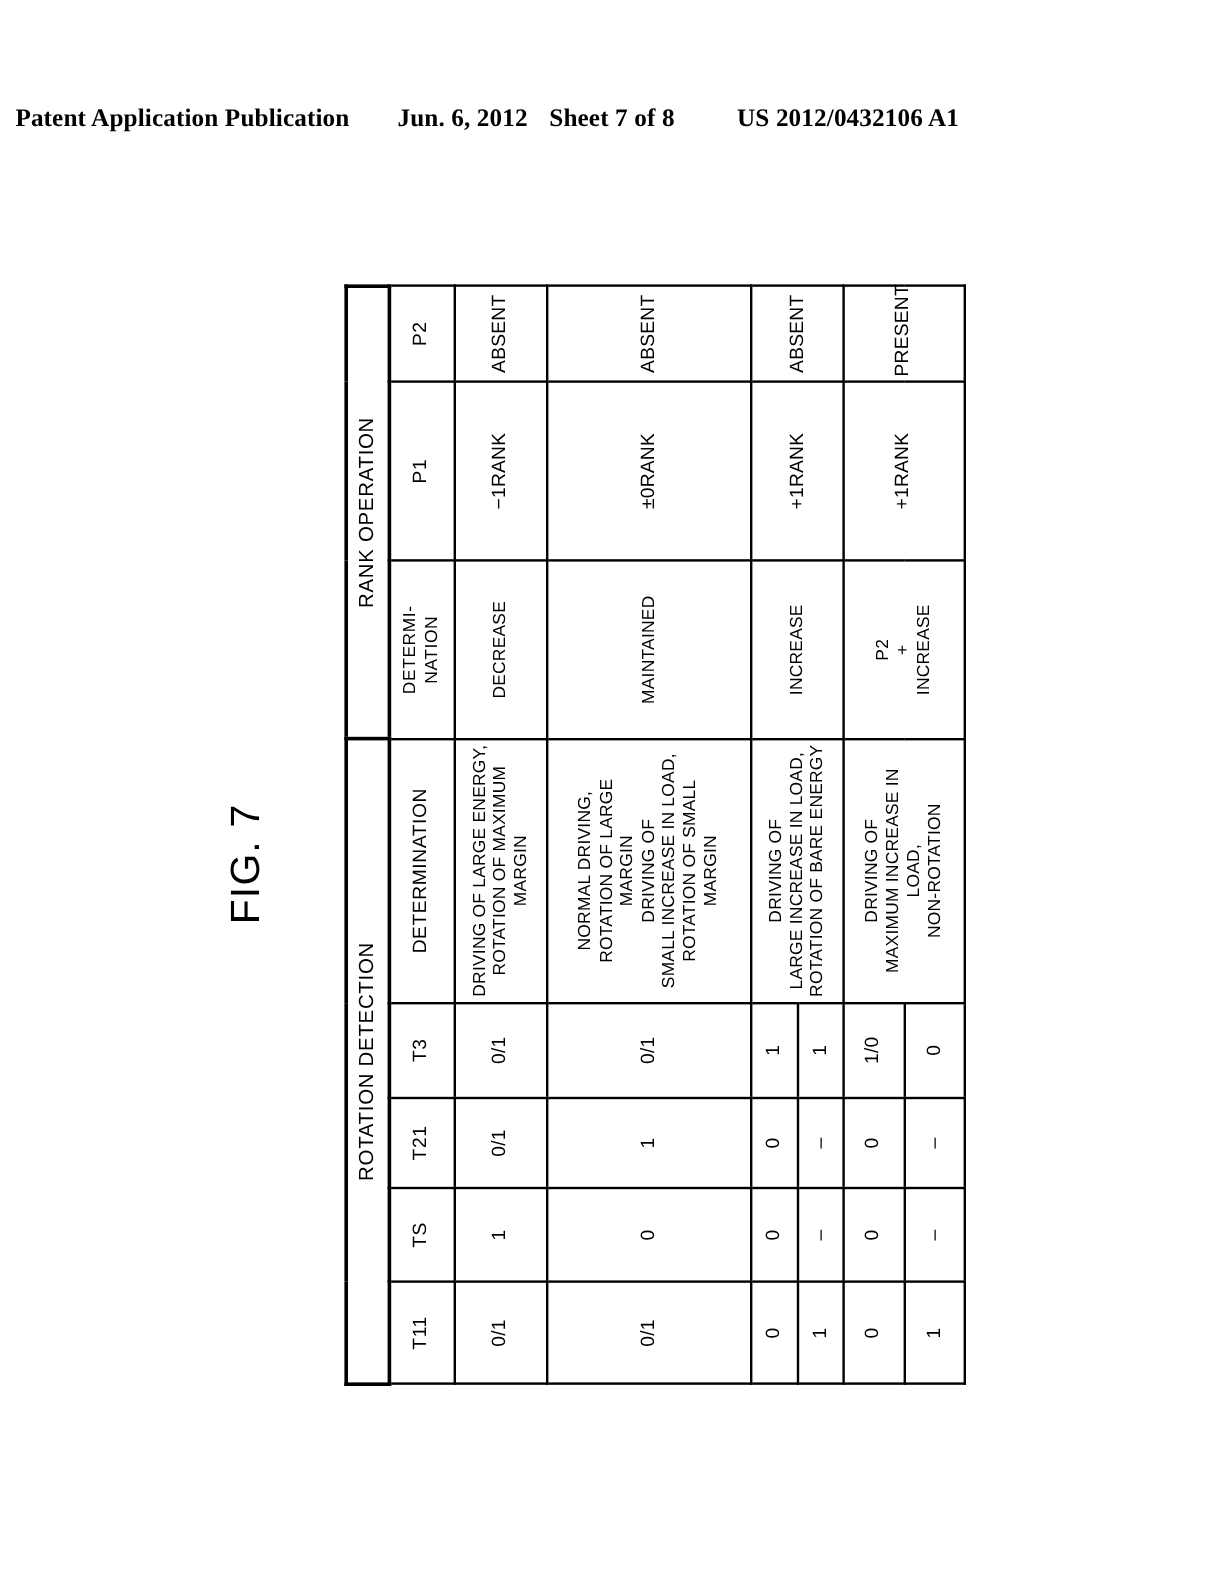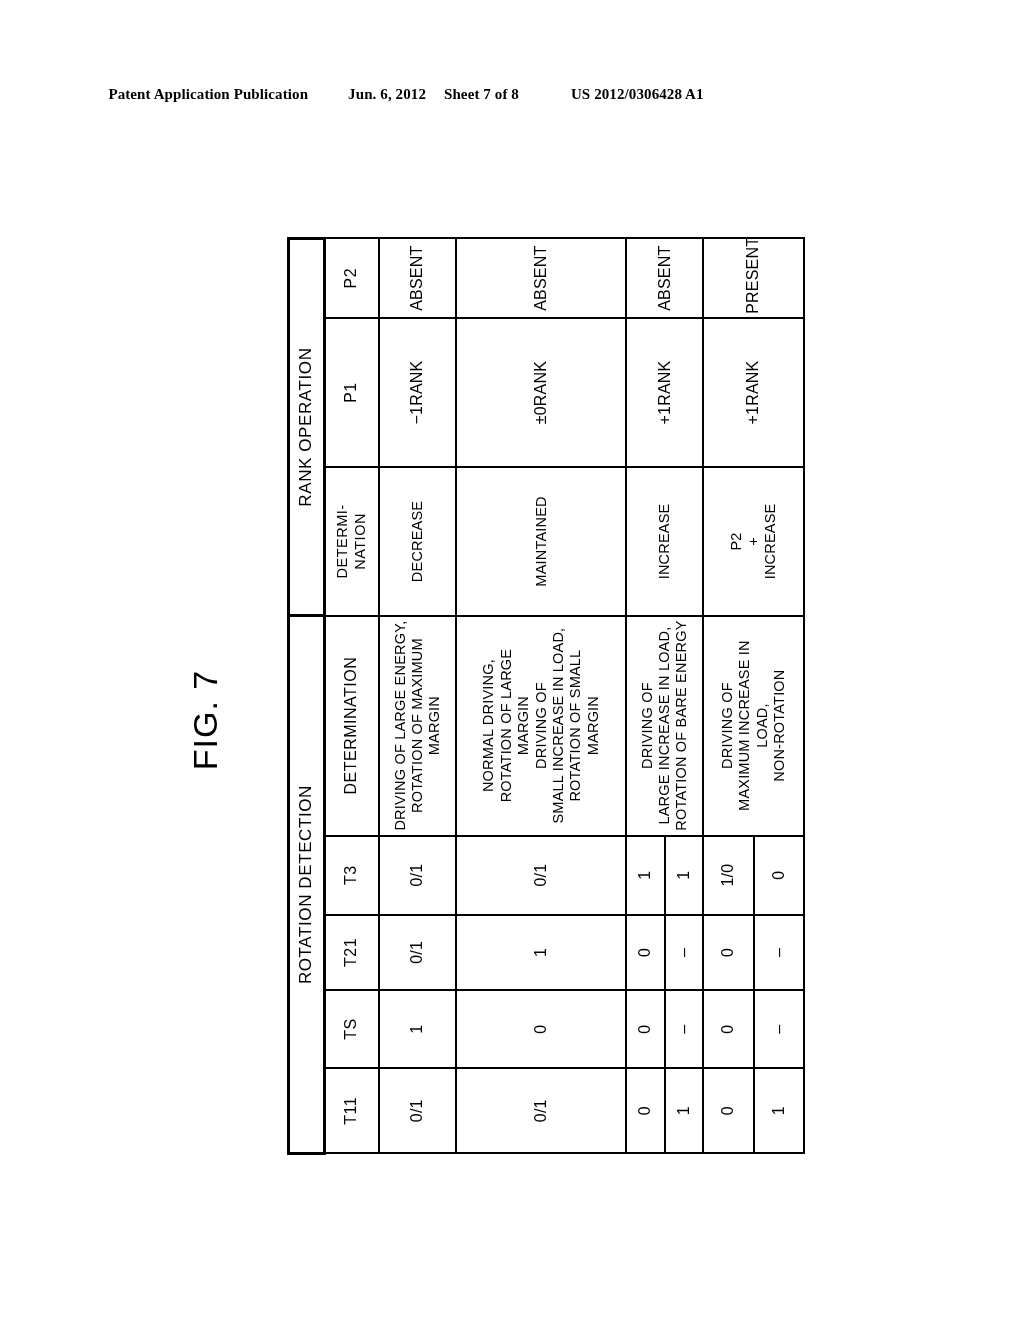--- a/index.html
+++ b/index.html
@@ -14,21 +14,21 @@
 
   
   #pub-header{
     position:absolute;
     left:0;top:86px;width:812px;
     display:flex;
     justify-content:center;
     align-items:baseline;
     font-family:"Liberation Serif", serif;
     font-weight:bold;
-    font-size:15px;
+    font-size:21px;
     letter-spacing:0.1px;
     white-space:nowrap;
   }
   #pub-header .seg{display:inline-block;}
   #pub-header .gap-a{width:40px;}
   #pub-header .gap-b{width:18px;}
   #pub-header .gap-c{width:52px;}
 
   
   #fig-label{
@@ -74,21 +74,21 @@
 </head>
 <body>
 
 <div id="pub-header">
   <span class="seg">Patent Application Publication</span>
   <span class="gap-a"></span>
   <span class="seg">Jun. 6, 2012</span>
   <span class="gap-b"></span>
   <span class="seg">Sheet 7 of 8</span>
   <span class="gap-c"></span>
-  <span class="seg">US 2012/0306428 A1</span>
+  <span class="seg">US 2012/0432106 A1</span>
 </div>
 
 <div id="fig-label">FIG. 7</div>
 
 <div id="table-stage">
 <table class="fig">
   <colgroup>
     <col style="width:68px">
         <col style="width:62px">
         <col style="width:60px">

